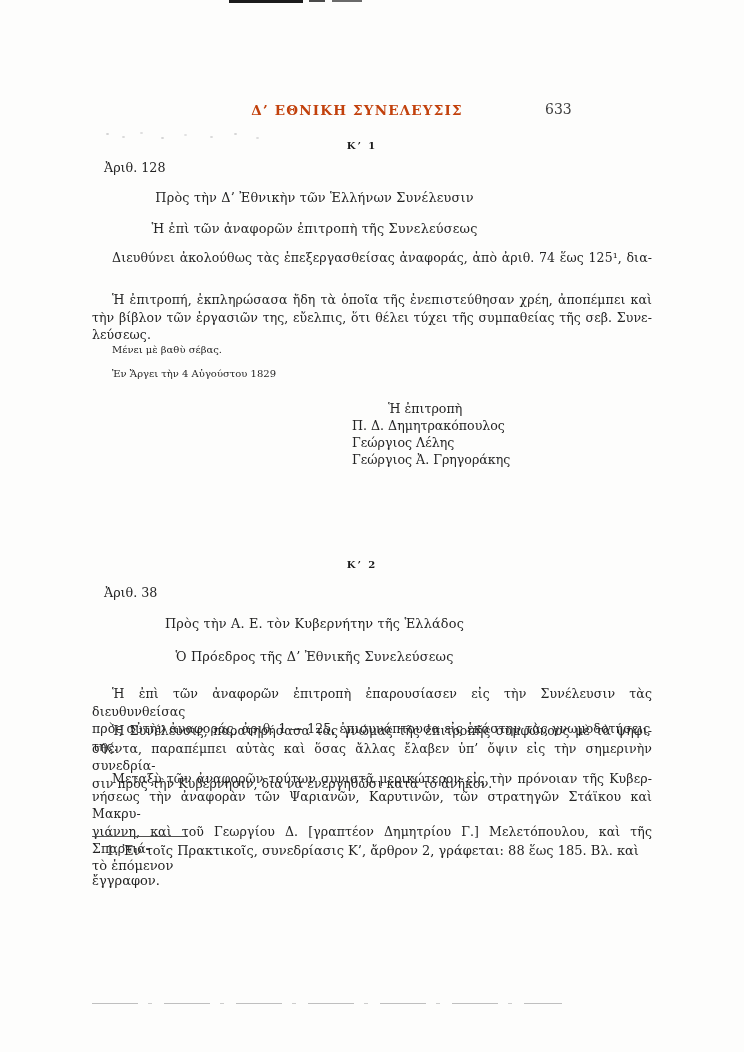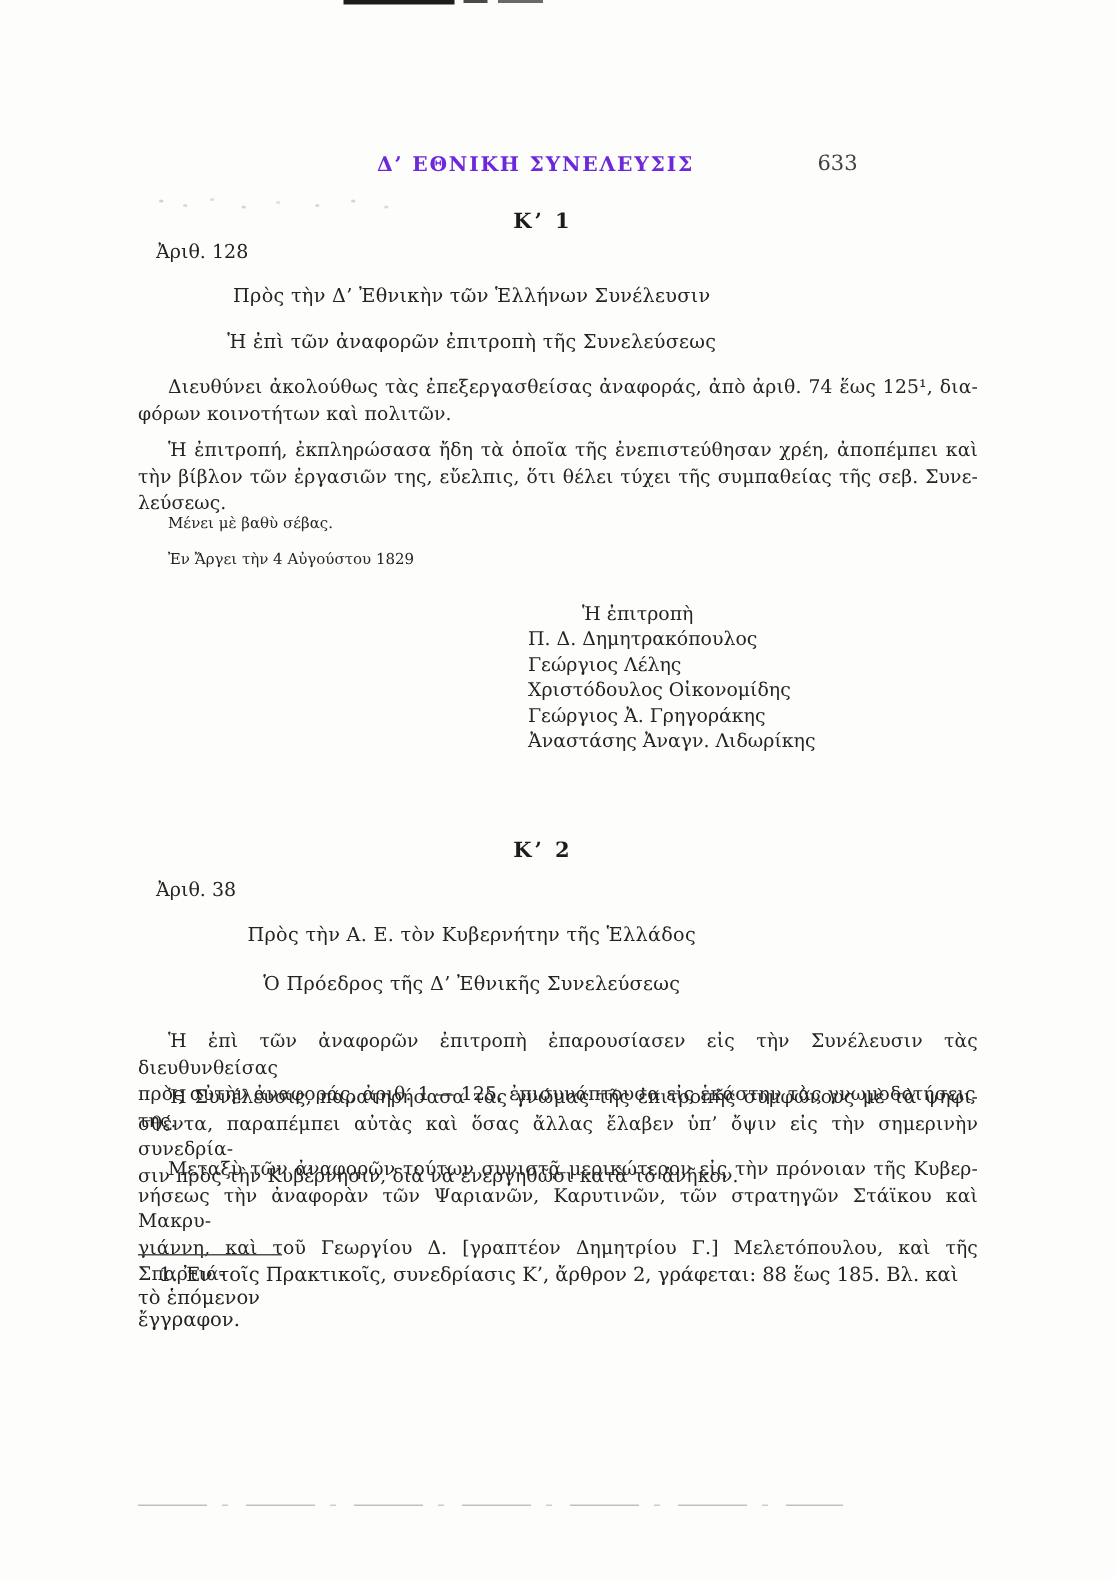--- a/index.html
+++ b/index.html
@@ -25,26 +25,26 @@
   .fold-line{
     left:92px;top:1003px;width:470px;height:2px;opacity:.85;
     background:repeating-linear-gradient(90deg,
       #b4b4b4 0 46px, rgba(0,0,0,0) 46px 56px,
       #c4c4c4 56px 60px, rgba(0,0,0,0) 60px 72px);
     background-size:100% 1px;background-repeat:repeat-x;background-position:0 0;
   }
 
   
   .running-header{left:92px;top:102px;width:530px;text-align:center;
-    font-size:13.5px;font-weight:bold;letter-spacing:1.2px;color:#6d28d9;}
+    font-size:13.5px;font-weight:bold;letter-spacing:1.2px;color:#c2410c;}
   .page-number{left:545px;top:101px;font-size:14px;color:#404040;}
 
   
   .section-heading{left:92px;top:0;width:540px;text-align:center;
-    font-size:14px;font-weight:bold;letter-spacing:2px;color:#1c1c1c;}
+    font-size:10px;font-weight:bold;letter-spacing:2px;color:#1c1c1c;}
   .doc-number{left:104px;font-size:12.7px;}
   .center-line{left:92px;width:445px;text-align:center;font-size:12.8px;letter-spacing:.2px;}
 
   
   .para{left:92px;width:560px;font-size:12.5px;line-height:17.5px;letter-spacing:.1px;}
   .p-full{white-space:pre-line;text-align:justify;text-align-last:justify;}
   .p-last{text-align:left;}
   .indent{text-indent:20px;}
   .single-line{left:92px;width:560px;font-size:10px;text-indent:20px;}
 
@@ -72,39 +72,36 @@
   <div class="abs page-number">633</div>
 
   <div>
     <div class="abs section-heading" style="top:140px">Κ’ 1</div>
     <div class="abs doc-number" style="top:160px">Ἀριθ. 128</div>
     <div class="abs center-line" style="top:190px">Πρὸς τὴν Δ’ Ἐθνικὴν τῶν Ἑλλήνων Συνέλευσιν</div>
     <div class="abs center-line" style="top:221px">Ἡ ἐπὶ τῶν ἀναφορῶν ἐπιτροπὴ τῆς Συνελεύσεως</div>
 
     <div class="abs para" style="top:249px">
       <div class="p-full indent">Διευθύνει ἀκολούθως τὰς ἐπεξεργασθείσας ἀναφοράς, ἀπὸ ἀριθ. 74 ἕως 125¹, δια-</div>
-      <div class="p-last">φόρων κοινοτήτων καὶ πολιτῶν.</div>
     </div>
 
     <div class="abs para" style="top:291px">
       <div class="p-full indent">Ἡ ἐπιτροπή, ἐκπληρώσασα ἤδη τὰ ὁποῖα τῆς ἐνεπιστεύθησαν χρέη, ἀποπέμπει καὶ
 τὴν βίβλον τῶν ἐργασιῶν της, εὔελπις, ὅτι θέλει τύχει τῆς συμπαθείας τῆς σεβ. Συνε-</div>
       <div class="p-last">λεύσεως.</div>
     </div>
 
     <div class="abs single-line" style="top:344px">Μένει μὲ βαθὺ σέβας.</div>
     <div class="abs single-line" style="top:368px">Ἐν Ἄργει τὴν 4 Αὐγούστου 1829</div>
 
     <div class="abs sig-block">
       <div class="sig-heading">Ἡ ἐπιτροπὴ</div>
       <div class="sig-name">Π. Δ. Δημητρακόπουλος</div>
       <div class="sig-name">Γεώργιος Λέλης</div>
-      <div class="sig-name">Χριστόδουλος Οἰκονομίδης</div>
       <div class="sig-name">Γεώργιος Ἀ. Γρηγοράκης</div>
-      <div class="sig-name">Ἀναστάσης Ἀναγν. Λιδωρίκης</div>
     </div>
   </div>
 
   <div>
     <div class="abs section-heading" style="top:559px">Κ’ 2</div>
     <div class="abs doc-number" style="top:585px">Ἀριθ. 38</div>
     <div class="abs center-line" style="top:616px">Πρὸς τὴν Α. Ε. τὸν Κυβερνήτην τῆς Ἑλλάδος</div>
     <div class="abs center-line" style="top:649px">Ὁ Πρόεδρος τῆς Δ’ Ἐθνικῆς Συνελεύσεως</div>
 
     <div class="abs para" style="top:685px">

